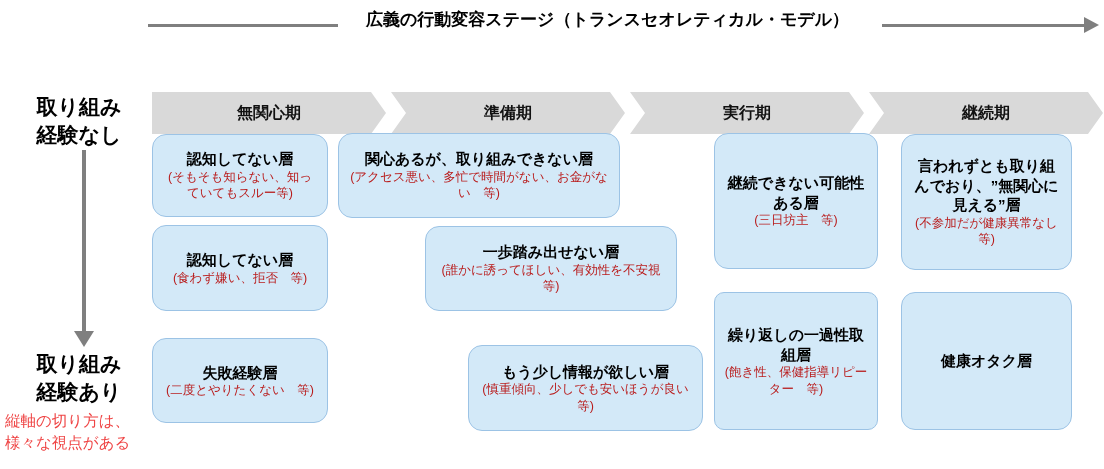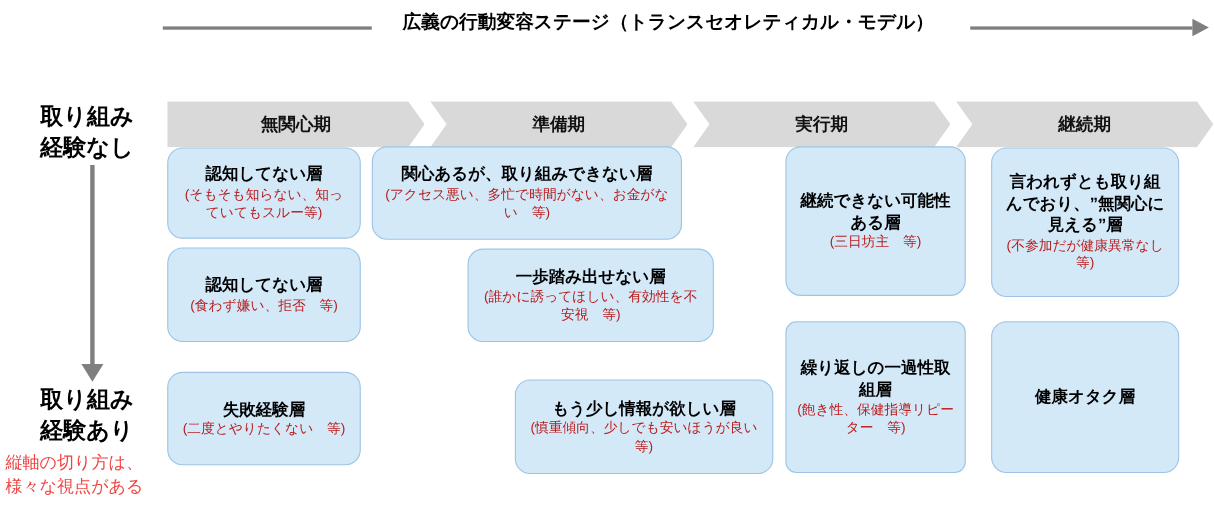--- a/index.html
+++ b/index.html
@@ -79,21 +79,21 @@
     padding: 4px 9px;
     margin-top: 28px;
   }
   .seg .seg-title { font-size: 15px; font-weight: bold; color: #000; line-height: 1.3; }
   .seg .seg-sub   { font-size: 12.5px; color: #b91c1c; line-height: 1.32; }
   
   #seg-0 { left: 152px; top: 106px; width: 176px; height: 83px; }
   #seg-1 { left: 152px; top: 197px; width: 176px; height: 86px; }
   #seg-2 { left: 152px; top: 310px; width: 176px; height: 85px; }
   #seg-3 { left: 338px; top: 105px; width: 282px; height: 85px; }
-  #seg-4 { left: 425px; top: 198px; width: 224px; height: 85px; }
+  #seg-4 { left: 425px; top: 198px; width: 252px; height: 85px; }
   #seg-5 { left: 468px; top: 317px; width: 235px; height: 86px; }
   #seg-6 { left: 714px; top: 105px; width: 164px; height: 136px; }
   #seg-7 { left: 714px; top: 264px; width: 164px; height: 138px; border-radius: 10px; }
   #seg-8 { left: 901px; top: 106px; width: 171px; height: 136px; }
   #seg-9 { left: 901px; top: 264px; width: 171px; height: 138px; }
 </style>
 </head>
 <body>
 
 <div id="canvas">

